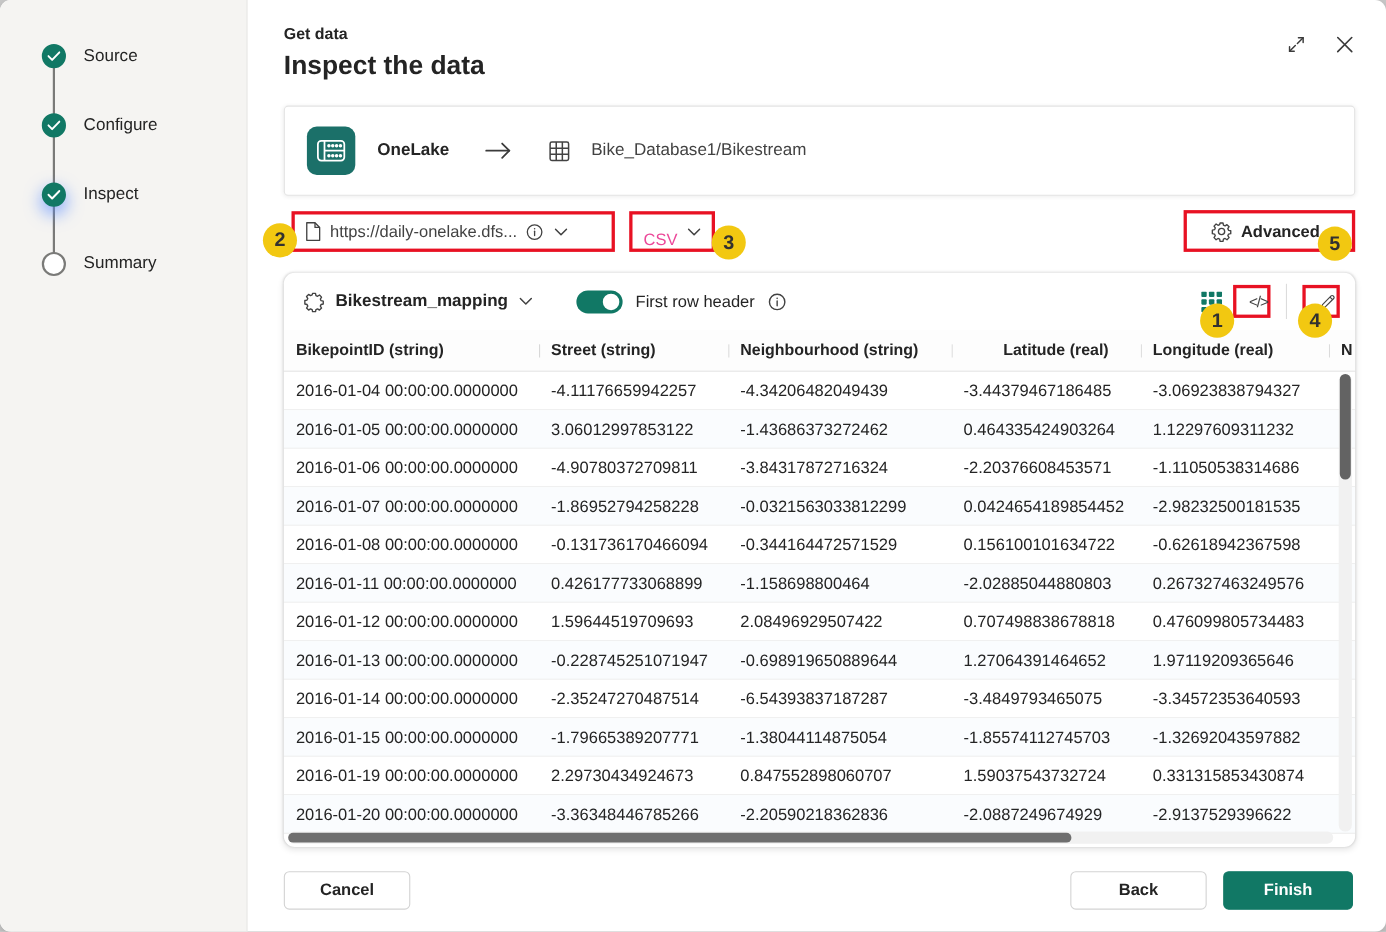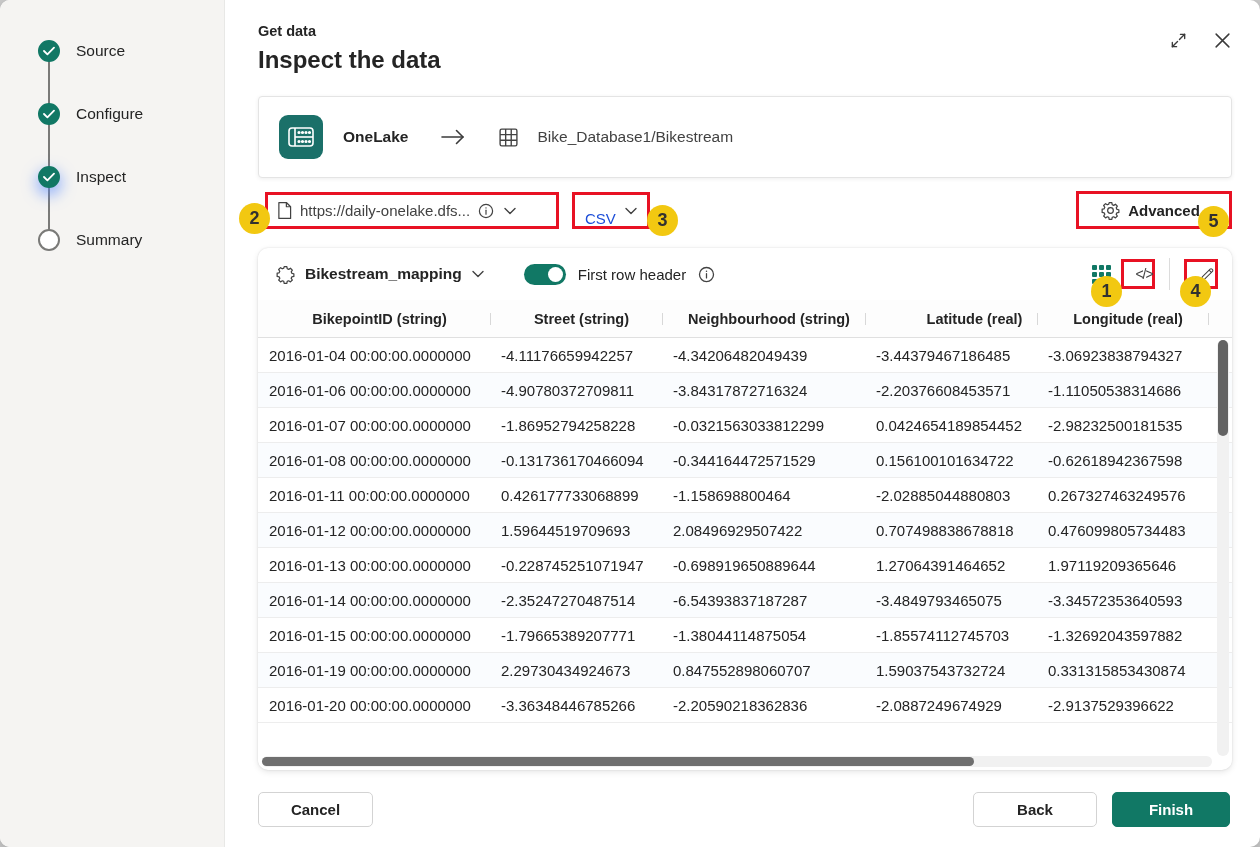--- a/index.html
+++ b/index.html
@@ -49,21 +49,21 @@
   .red-box { border:3px solid #e81123;padding-left:12px; }
   .url-box {
     position:absolute; left:265px; top:192px; width:294px; height:37px;
     display:flex; align-items:center; gap:8px; padding:0 9px; background:#fff; cursor:pointer;
   }
   .url-box .txt { font-size:15px; color:#424242; white-space:nowrap; overflow:hidden; }
   .csv-box {
     position:absolute; left:572px; top:192px; width:78px; height:37px;
     display:flex; align-items:center; gap:9px; padding:0 10px; background:#fff; cursor:pointer;
   }
-  .csv-box .txt { font-size:15px; color:#1d4ed8;margin-top:16px; }
+  .csv-box .txt { font-size:15px; color:#ec4899;margin-top:16px; }
   .adv-box {
     position:absolute; left:1076px; top:191px; width:156px; height:38px;
     display:flex; align-items:center; justify-content:center; gap:8px; background:#fff; cursor:pointer;
   }
   .adv-box .txt { font-size:15px; font-weight:700; }
   .muted-icon { color:#424242; display:flex; flex:0 0 auto; }
   
   .data-panel {
     position:absolute; left:258px; top:248px; width:974px; height:522px; background:#fff;
     border-radius:10px; box-shadow:0 0 2px rgba(0,0,0,.12), 0 2px 6px rgba(0,0,0,.10); overflow:hidden;
@@ -74,21 +74,21 @@
   .toggle { width:42px; height:21px; border-radius:11px; background:#117865; position:relative; cursor:pointer; }
   .toggle .knob { position:absolute; right:3px; top:3px; width:15px; height:15px; border-radius:50%; background:#fff; }
   .toggle-lbl { font-size:15px; }
   .right-tools { margin-left:auto; display:flex; align-items:center; gap:10px; }
   .tool-btn { width:34px; height:30px; display:flex; align-items:center; justify-content:center; cursor:pointer; background:#fff; }
   .code-txt { font-size:14px; color:#424242; letter-spacing:-1px; }
   .v-divider { width:1px; height:32px; background:#dcdcdc; margin:0 4px; }
   .grid-filled { color:#117865; display:flex; }
   
   .thead { display:flex; height:38px; align-items:center; border-bottom:1px solid #e0e0e0; background:#fdfdfd; }
-  .th { font-size:14.5px; font-weight:700; padding-left:11px; position:relative; white-space:nowrap; overflow:hidden; flex:0 0 auto;text-align:center; }
+  .th { font-size:14.5px; font-weight:700; padding-left:11px; position:relative; white-space:nowrap; overflow:hidden; flex:0 0 auto; }
   .th + .th::before { content:""; position:absolute; left:0; top:2px; bottom:2px; width:1px; background:#d8d8d8; }
   .tbody { position:relative; }
   .tr { display:flex; height:35px; align-items:center; border-bottom:1px solid #ededed; background:#fff; }
   .tr:nth-child(even) { background:#fafcfe; }
   .td { font-size:15px; color:#242424; padding-left:11px; white-space:nowrap; overflow:hidden; flex:0 0 auto; }
   .vscroll { position:absolute; right:3px; top:92px; width:12px; height:416px; background:#f1f1f1; border-radius:6px; z-index:3; }
   .vscroll .thumb { position:absolute; top:0; left:1px; width:10px; height:96px; background:#636363; border-radius:5px; }
   .hscroll { position:absolute; left:4px; bottom:3px; width:950px; height:11px; background:#f1f1f1; border-radius:6px; z-index:3; }
   .hscroll .thumb { position:absolute; left:0; top:1px; width:712px; height:9px; background:#6f6f6f; border-radius:5px; }
   
@@ -314,20 +314,27 @@
       </div>
     <div class="tbody">
         <div class="tr">
           <div class="td" style="width: 232px;">2016-01-04 00:00:00.0000000</div>
           <div class="td" style="width: 172px;">-4.11176659942257</div>
           <div class="td" style="width: 203px;">-4.34206482049439</div>
           <div class="td" style="width: 172px;">-3.44379467186485</div>
           <div class="td" style="width: 171px;">-3.06923838794327</div>
         </div>
         <div class="tr">
+          <div class="td" style="width: 232px;">2016-01-05 00:00:00.0000000</div>
+          <div class="td" style="width: 172px;">3.06012997853122</div>
+          <div class="td" style="width: 203px;">-1.43686373272462</div>
+          <div class="td" style="width: 172px;">0.464335424903264</div>
+          <div class="td" style="width: 171px;">1.12297609311232</div>
+        </div>
+        <div class="tr">
           <div class="td" style="width: 232px;">2016-01-06 00:00:00.0000000</div>
           <div class="td" style="width: 172px;">-4.90780372709811</div>
           <div class="td" style="width: 203px;">-3.84317872716324</div>
           <div class="td" style="width: 172px;">-2.20376608453571</div>
           <div class="td" style="width: 171px;">-1.11050538314686</div>
         </div>
         <div class="tr">
           <div class="td" style="width: 232px;">2016-01-07 00:00:00.0000000</div>
           <div class="td" style="width: 172px;">-1.86952794258228</div>
           <div class="td" style="width: 203px;">-0.0321563033812299</div>

